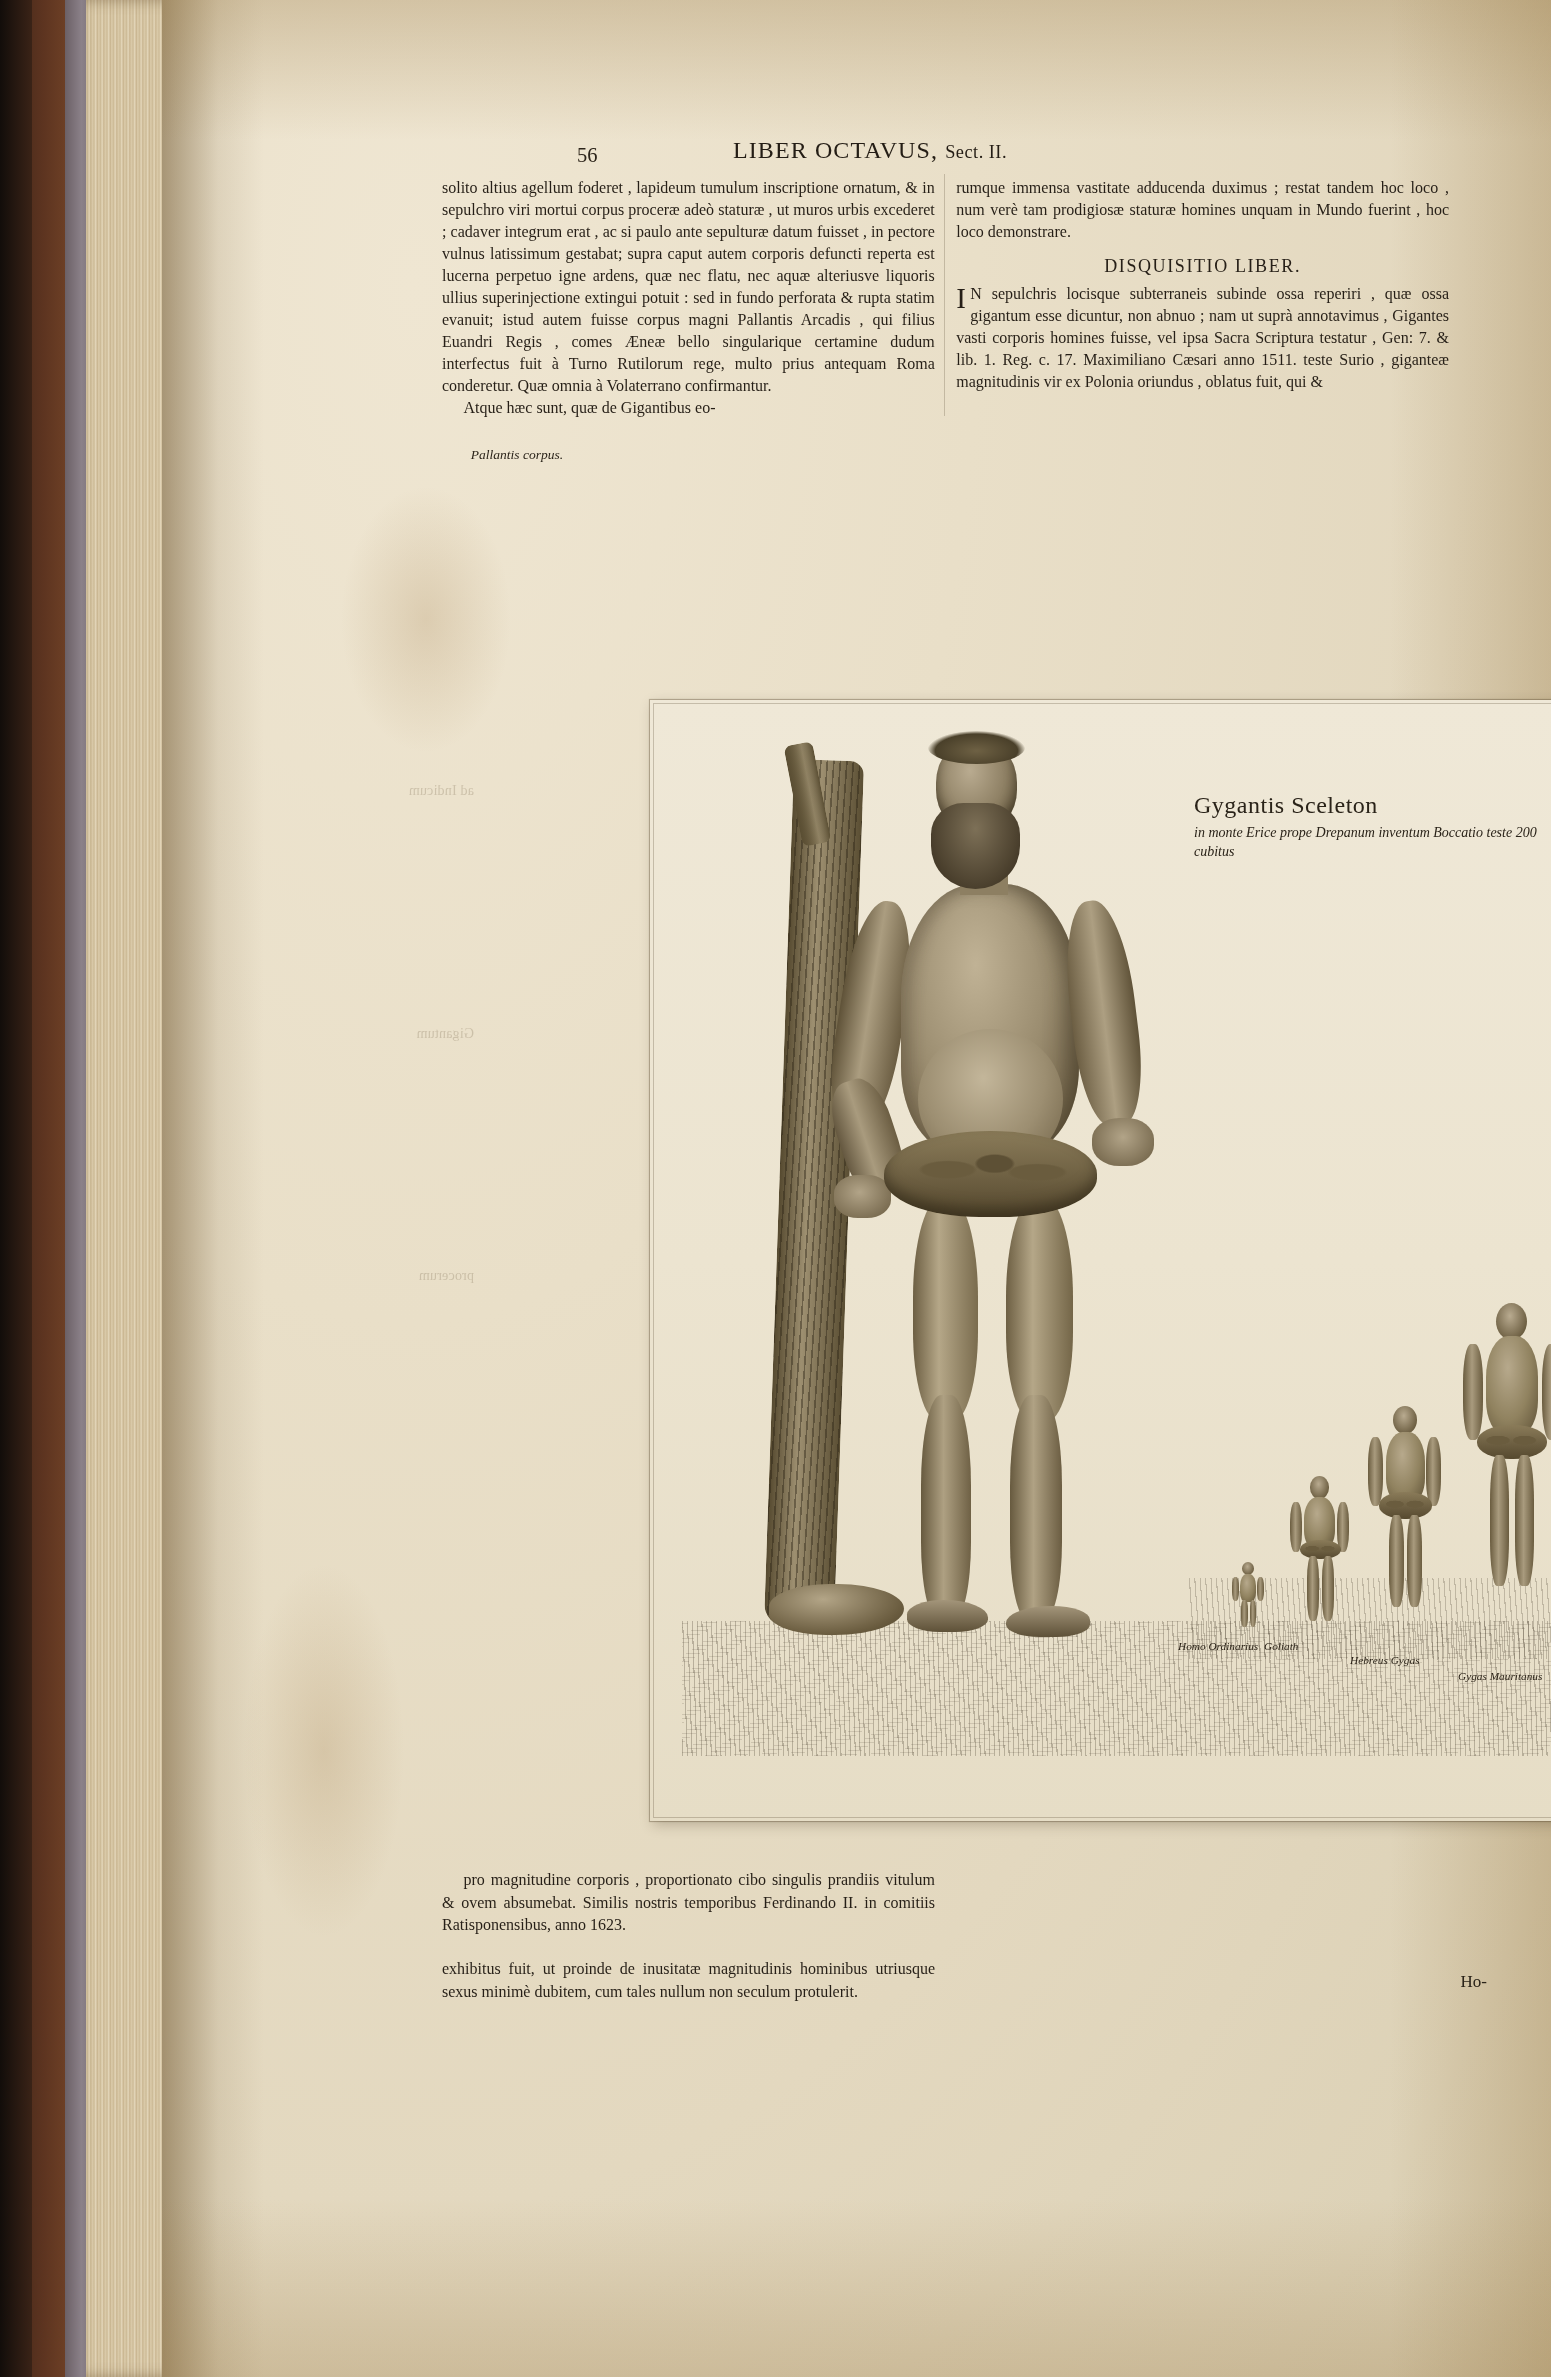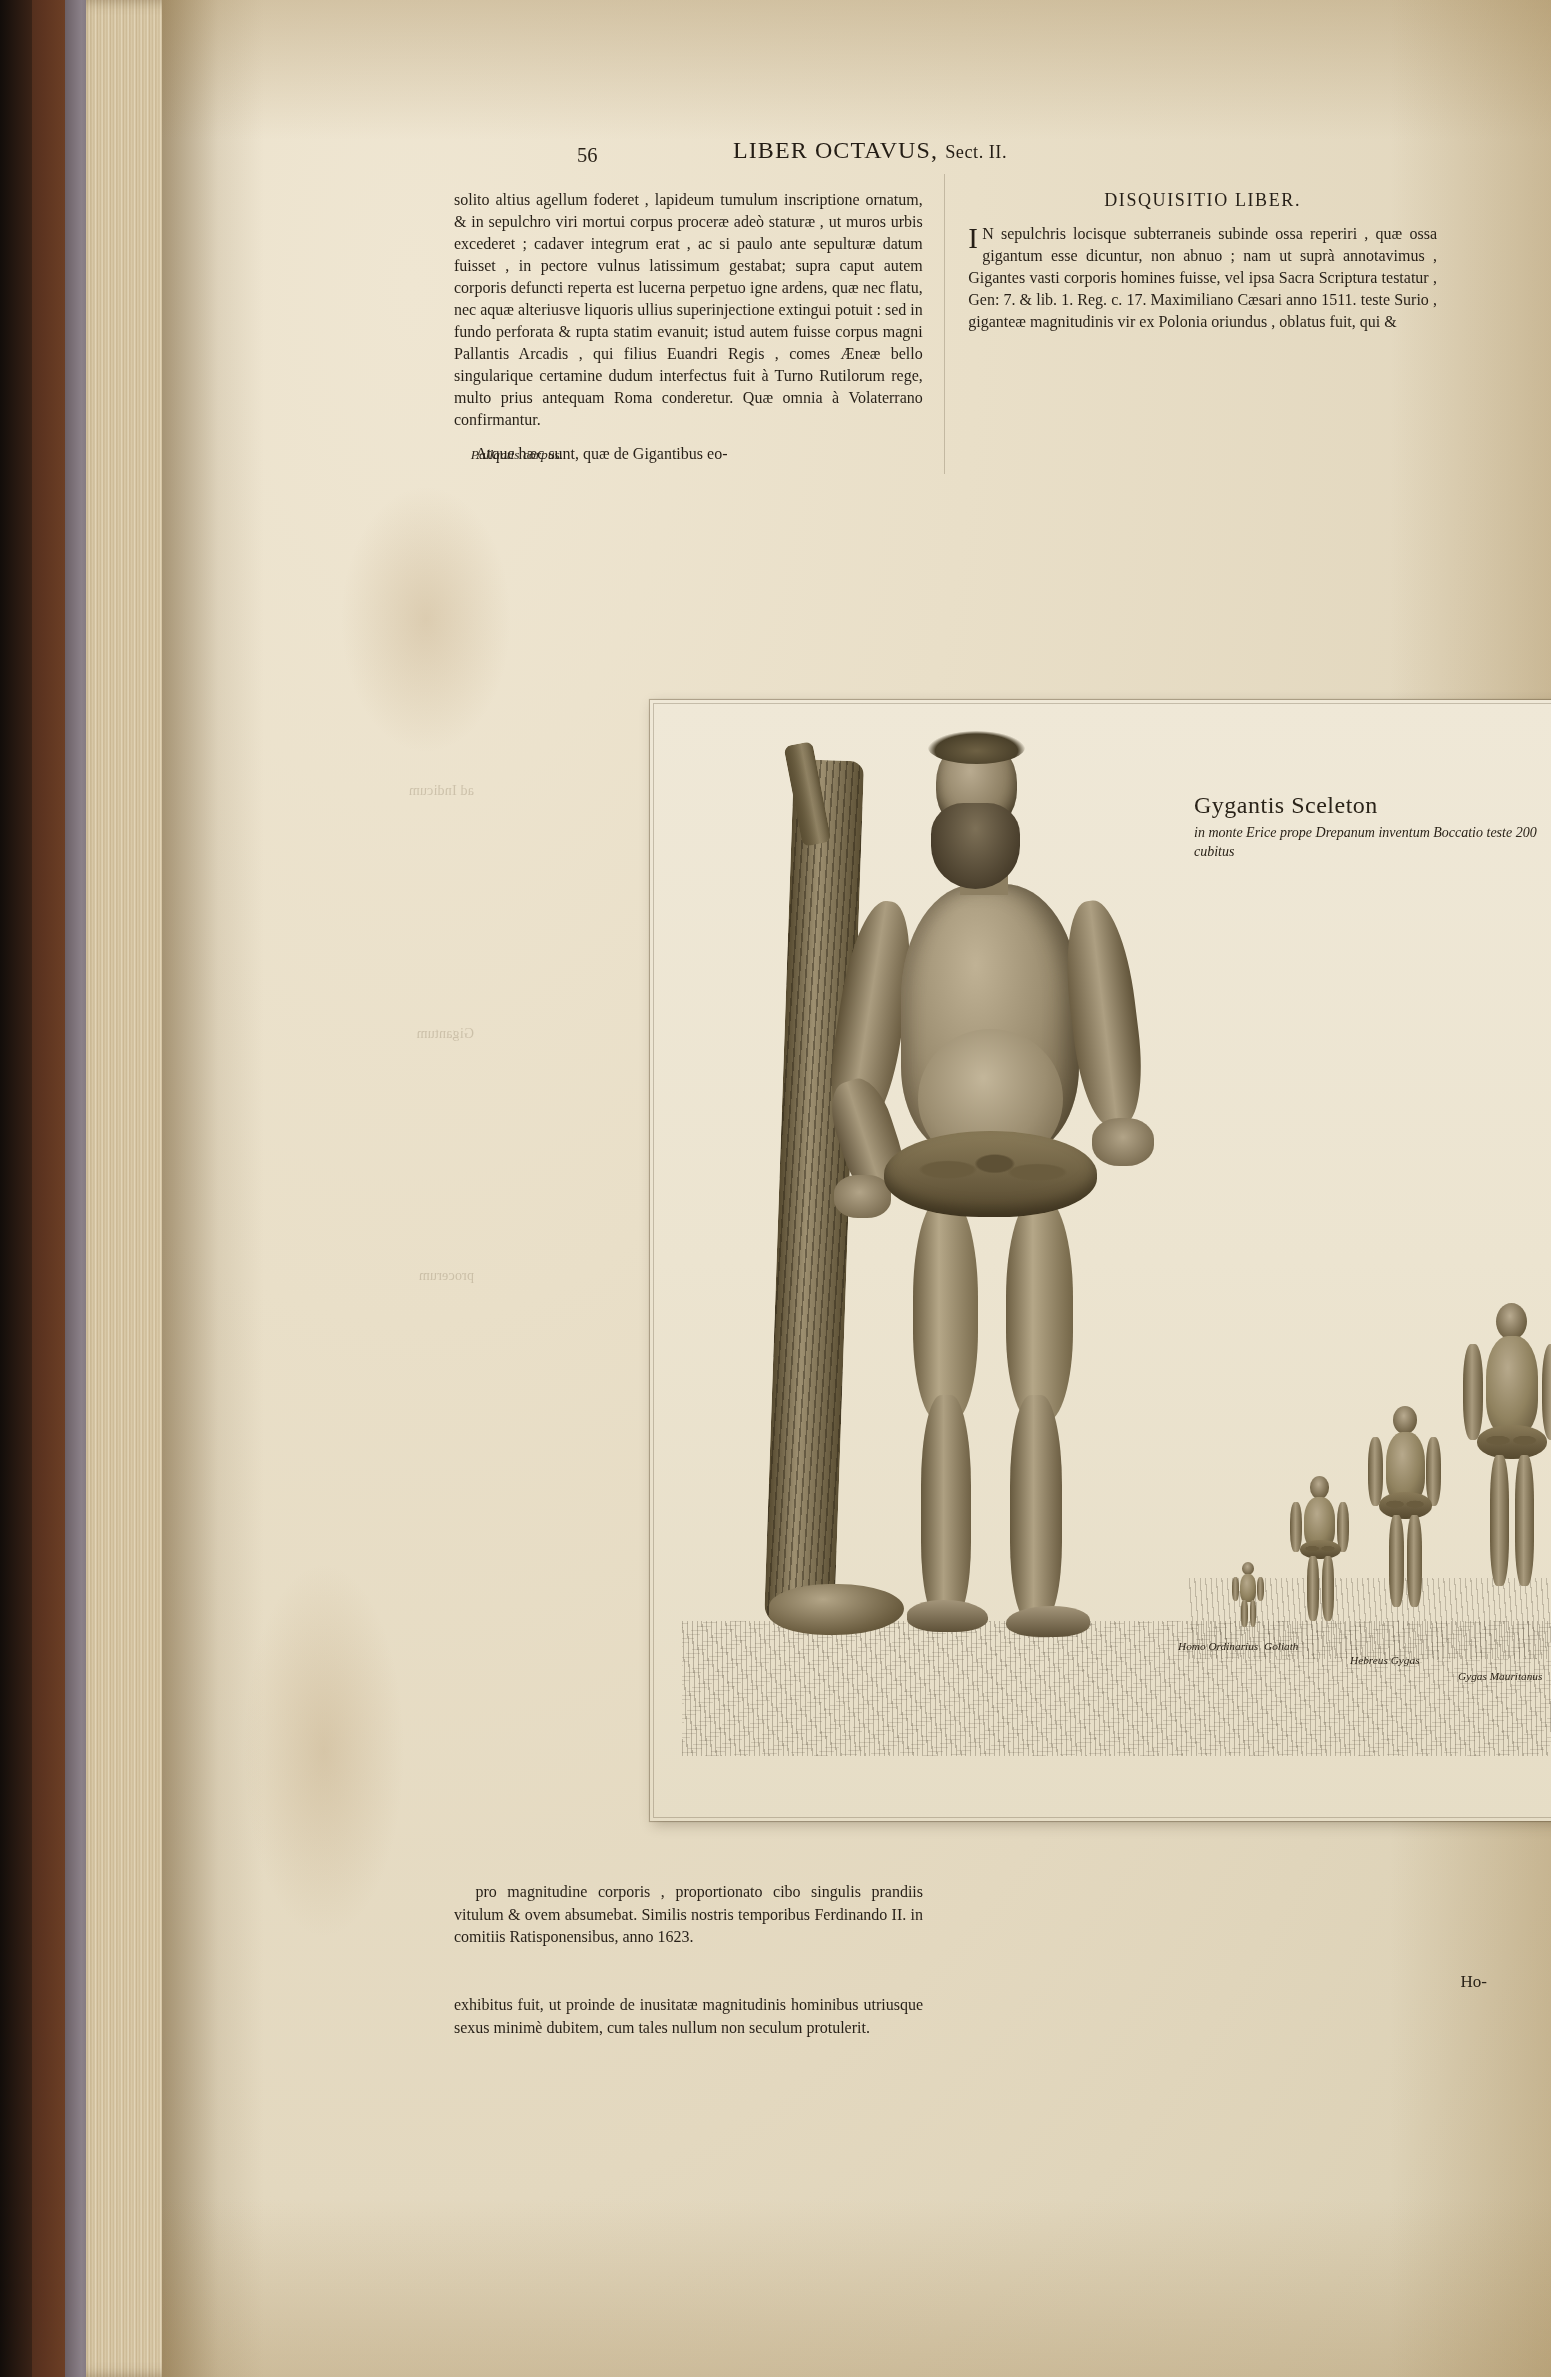--- a/index.html
+++ b/index.html
@@ -130,21 +130,21 @@
   }
   .col {
     width: 493px;
     font-size: 16px;
     line-height: 22px;
     color: #261f17;
     text-align: justify;
     text-justify: inter-word;
     hyphens: manual;
   }
-  .col p { margin: 12px; }
+  .col p { margin: 0; }
   .col p.indent { text-indent: 21.5px; }
   .col-rule {
     position:absolute;
     left:502px; top:-3.2px;
     width:1.1px; height:100%;
     background: rgba(60,45,25,.22);
   }
 
   
   .marginal {
@@ -421,20 +421,21 @@
 
       <div class="cols">
         <div class="col-rule"></div>
 
         <div class="col">
           <p>solito altius agellum foderet , lapideum tumulum inscriptione ornatum, &amp; in sepulchro viri mortui corpus proceræ adeò staturæ , ut muros urbis excederet ; cadaver integrum erat , ac si paulo ante sepulturæ datum fuisset , in pectore vulnus latissimum gestabat; supra caput autem corporis defuncti reperta est lucerna perpetuo igne ardens, quæ nec flatu, nec aquæ alteriusve liquoris ullius superinjectione extingui potuit : sed in fundo perforata &amp; rupta statim evanuit; istud autem fuisse corpus magni Pallantis Arcadis , qui filius Euandri Regis , comes Æneæ bello singularique certamine dudum interfectus fuit à Turno Rutilorum rege, multo prius antequam Roma conderetur. Quæ omnia à Volaterrano confirmantur.</p>
           <p class="indent">Atque hæc sunt, quæ de Gigantibus eo-</p>
         </div>
 
         <div class="col">
+          <p>rumque immensa vastitate adducenda duximus ; restat tandem hoc loco , num verè tam prodigiosæ staturæ homines unquam in Mundo fuerint , hoc loco demonstrare.</p>
           <div class="disq-head">DISQUISITIO LIBER.</div>
           <p class="dropcap-para">
             <span class="dropcap">I</span>
             <span>N sepulchris locisque subterraneis subinde ossa reperiri , quæ ossa gigantum esse dicuntur, non abnuo ; nam ut suprà annotavimus , Gigantes vasti corporis homines fuisse, vel ipsa Sacra Scriptura testatur , Gen: 7. &amp; lib. 1. Reg. c. 17. Maximiliano Cæsari anno 1511. teste Surio , giganteæ magnitudinis vir ex Polonia oriundus , oblatus fuit, qui &amp;</span>
           </p>
         </div>
       </div>
     </div>
 
     <div class="plate">

